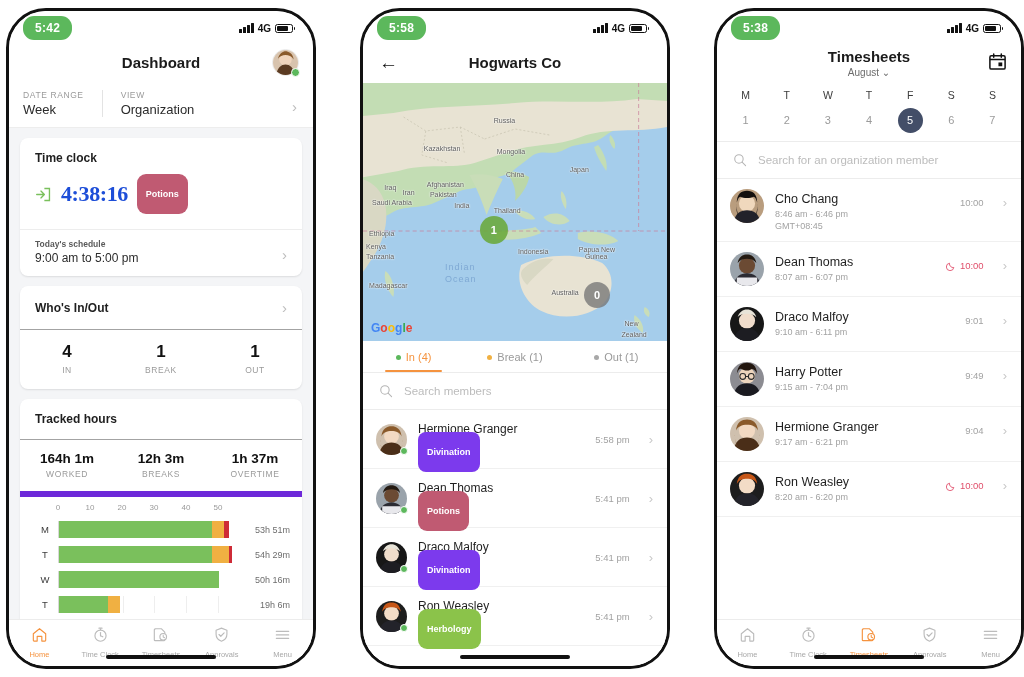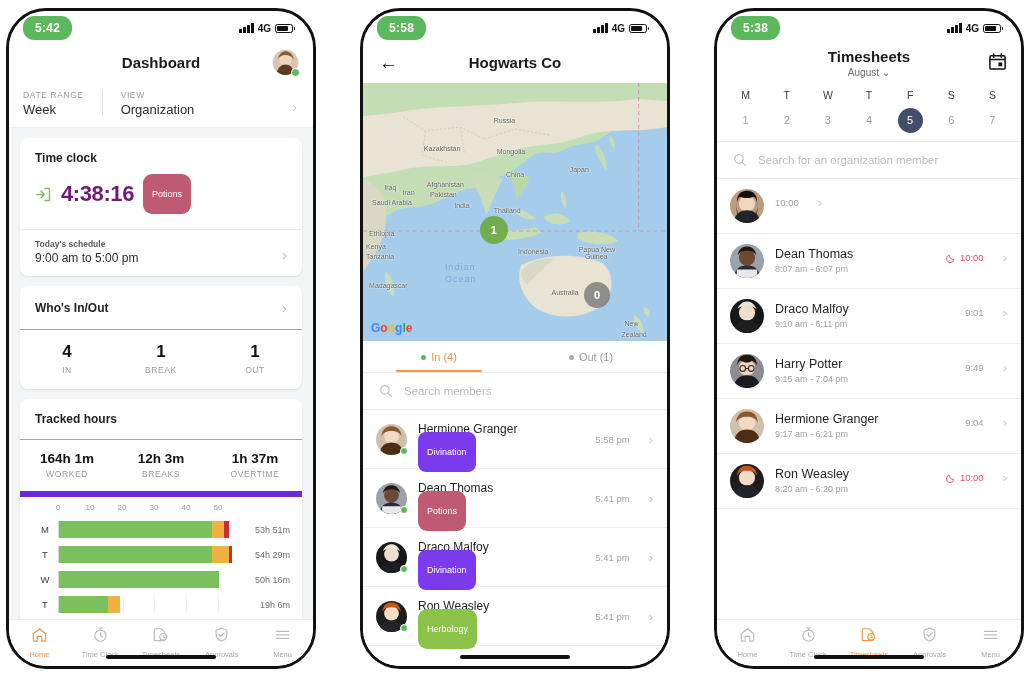--- a/index.html
+++ b/index.html
@@ -73,22 +73,22 @@
   .drow .chev { position:absolute; right:16px; top:50%; transform:translateY(-40%); }
 
   .body-scroll { flex:1; overflow:hidden; background:#f4f5f7; }
   .card { background:#fff; border-radius:8px; margin:10px 11px;
           box-shadow:0 1px 2px rgba(0,0,0,.10); }
 
   
   .card-title { font-size:12px; font-weight:bold; color:#1f1f1f; padding:13px 15px 0; }
   .clockrow { display:flex; align-items:center; gap:9px; padding:9px 15px 15px; }
   .inicon { width:17px; height:17px; position:relative; flex:none; }
-  .bigtime { font-size:22px; font-weight:bold; color:#701a75; letter-spacing:-.4px; }
-  .badge { font-size:9px; color:#fff; border-radius:9px; padding:15px 9px; font-weight:normal; }
+  .bigtime { font-size:22px; font-weight:bold; color:#1d4ed8; letter-spacing:-.4px;font-family:Liberation Serif, serif; }
+  .badge { font-size:9px; color:#fff; border-radius:9px; padding:15px 9px; font-weight:bold; }
   .b-potions { background:#C05A72; }
   .b-divination { background:#7C3AED;border-radius:8px; }
   .b-herbology { background:#8BC34A; }
   .sched { border-top:1px solid #ededed; padding:9px 15px 11px; position:relative; }
   .sched-l { font-size:8.5px; font-weight:bold; color:#5a5a5a; }
   .sched-v { font-size:12px; color:#2b2b2b; margin-top:2px; }
   .sched .chev { position:absolute; right:15px; top:50%; transform:translateY(-40%); }
 
   
   .card-head { display:flex; align-items:center; justify-content:space-between;
@@ -520,20 +520,24 @@
         <span>G</span><span>o</span><span>o</span><span>g</span><span>l</span><span>e</span>
       </div>
     </div>
 
     <div class="segtabs" id="segtabs">
           <div class="segtab active">
      <span class="sdot" style="background:#5CB85C"></span>
      <span>In (4)</span>
    </div>
           <div class="segtab ">
+     <span class="sdot" style="background:#F0B042"></span>
+     <span>Break (1)</span>
+   </div>
+          <div class="segtab ">
      <span class="sdot" style="background:#a8a8a8"></span>
      <span>Out (1)</span>
    </div>
         </div>
 
     <div class="search">
       <svg width="14" height="14" viewBox="0 0 20 20">
             <circle cx="8.5" cy="8.5" r="6" fill="none" stroke="#b4b4b4" stroke-width="1.5"></circle>
             <line x1="13" y1="13" x2="18" y2="18" stroke="#b4b4b4" stroke-width="1.5" stroke-linecap="round"></line>
           </svg>
@@ -702,20 +706,25 @@
       <span class="mav" style="width:34px;height:34px">
                 <svg class="ph" viewBox="0 0 40 40">
                   <rect width="40" height="40" fill="#b99d7e"></rect>
                   <circle cx="20" cy="17" r="9.5" fill="#f0d8bd"></circle>
                   <path d="M4 40c2-11 8-15 16-15s14 4 16 15z" fill="#22222a"></path>
                   <path d="M8 16C8 6 13 2 20 2s12 4 12 14c-1-4-2-6-4-7-4 2-12 2-16 0-2 1-3 3-4 7z" fill="#14100e"></path>
                   <path d="M8 16c-1 8 0 13 2 16-2-7-3-12-2-16zM32 16c1 8 0 13-2 16 2-7 3-12 2-16z" fill="#14100e"></path>
                 </svg>
               </span>
     </span>
+    <span class="mmid">
+      <span class="mname" style="font-size:12.5px">Cho Chang</span>
+      <div class="msub">8:46 am - 6:46 pm</div>
+      <div class="msub">GMT+08:45</div>
+    </span>
     <span class="mtime " style="margin-top:8px"><span>10:00</span></span>
     <span class="chev" style="margin-top:6px">›</span>
   </div>
   <div class="mrow" style="align-items:flex-start;padding-top:10px;padding-bottom:10px">
     <span class="mav-wrap" style="width:34px;height:34px">
       <span class="mav" style="width:34px;height:34px">
                 <svg class="ph" viewBox="0 0 40 40">
                   <rect width="40" height="40" fill="#9aa3ab"></rect>
                   <circle cx="20" cy="16" r="9.5" fill="#6b4a33"></circle>
                   <path d="M4 40c2-11 8-15 16-15s14 4 16 15z" fill="#2b2b33"></path>

